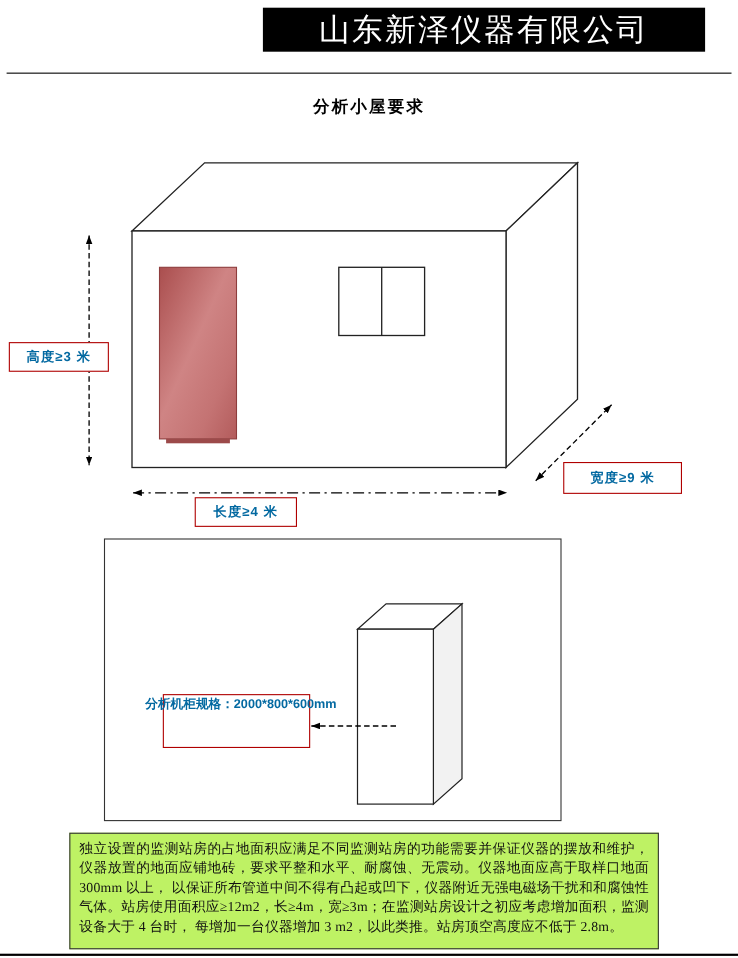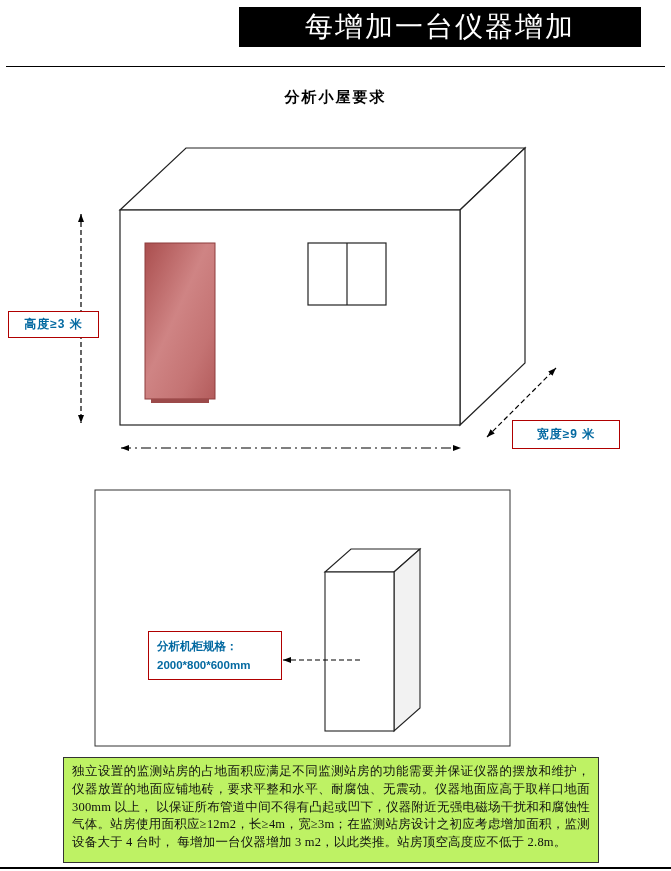--- a/index.html
+++ b/index.html
@@ -48,21 +48,21 @@
     border:1px solid #b00000;
     color:#0369a1;font-weight:bold;font-size:12px;
     display:flex;align-items:center;justify-content:center;
     background:#fff;letter-spacing:1px;white-space:nowrap;
   }
   .lbl-height{left:8px;top:311px;width:89px;height:25px;}
   .lbl-length{left:177px;top:452px;width:91px;height:25px;}
   .lbl-width{left:512px;top:420px;width:106px;height:27px;}
   .lbl-spec{
     left:148px;top:631px;width:124px;height:47px;
-    flex-direction:column;align-items:flex-start;justify-content:center;
+    flex-direction:row;align-items:flex-start;justify-content:center;
     padding-left:8px;letter-spacing:0;font-size:11.5px;line-height:1.6;
   }
 
   
   .notes-box{
     position:absolute;left:63px;top:757px;width:536px;height:106px;
     border:1px solid #333;background:#bef264;
     box-sizing:border-box;padding:5px 8px 4px 8px;
     font-family:"Liberation Serif", serif;
     font-size:12.5px;line-height:1.42;color:#111;
@@ -70,21 +70,21 @@
   }
 
   .footer-rule{position:absolute;left:0;top:867px;width:671px;border-top:2.5px solid #000;}
 </style>
 </head>
 <body>
 
 <div class="page">
 
 
-  <div class="company-banner">每增加一台仪器增加</div>
+  <div class="company-banner">山东新泽仪器有限公司</div>
 
   <div class="header-divider"></div>
 
   <div class="page-title">分析小屋要求</div>
 
   <svg class="draw" viewBox="0 0 671 871" xmlns="http://www.w3.org/2000/svg">
     <defs>
       <marker id="ah" markerWidth="10" markerHeight="8" refX="8" refY="3" orient="auto" markerUnits="userSpaceOnUse">
         <path d="M0,0 L8,3 L0,6 Z" fill="#000"></path>
       </marker>
@@ -118,20 +118,21 @@
     <rect x="95" y="490" width="415" height="256" fill="none" stroke="#333" stroke-width="1"></rect>
 
     <polygon points="325,572 351,549 420,549 394,572" fill="#ffffff" stroke="#222" stroke-width="1.1"></polygon>
     <polygon points="394,572 420,549 420,708 394,731" fill="#f2f2f2" stroke="#222" stroke-width="1.1"></polygon>
     <rect x="325" y="572" width="69" height="159" fill="#ffffff" stroke="#222" stroke-width="1.1"></rect>
 
     <line x1="360" y1="660" x2="283" y2="660" stroke="#000" stroke-width="1.2" stroke-dasharray="5 3" marker-end="url(#ah)"></line>
   </svg>
 
   <div class="dim-label lbl-height">高度≥3 米</div>
+  <div class="dim-label lbl-length">长度≥4 米</div>
   <div class="dim-label lbl-width">宽度≥9 米</div>
 
   <div class="dim-label lbl-spec">
     <span>分析机柜规格：</span>
     <span>2000*800*600mm</span>
   </div>
 
   <div class="notes-box">独立设置的监测站房的占地面积应满足不同监测站房的功能需要并保证仪器的摆放和维护，仪器放置的地面应铺地砖，要求平整和水平、耐腐蚀、无震动。仪器地面应高于取样口地面 300mm 以上， 以保证所布管道中间不得有凸起或凹下，仪器附近无强电磁场干扰和和腐蚀性气体。站房使用面积应≥12m2，长≥4m，宽≥3m；在监测站房设计之初应考虑增加面积，监测设备大于 4 台时， 每增加一台仪器增加 3 m2，以此类推。站房顶空高度应不低于 2.8m。</div>
 
   <div class="footer-rule"></div>

